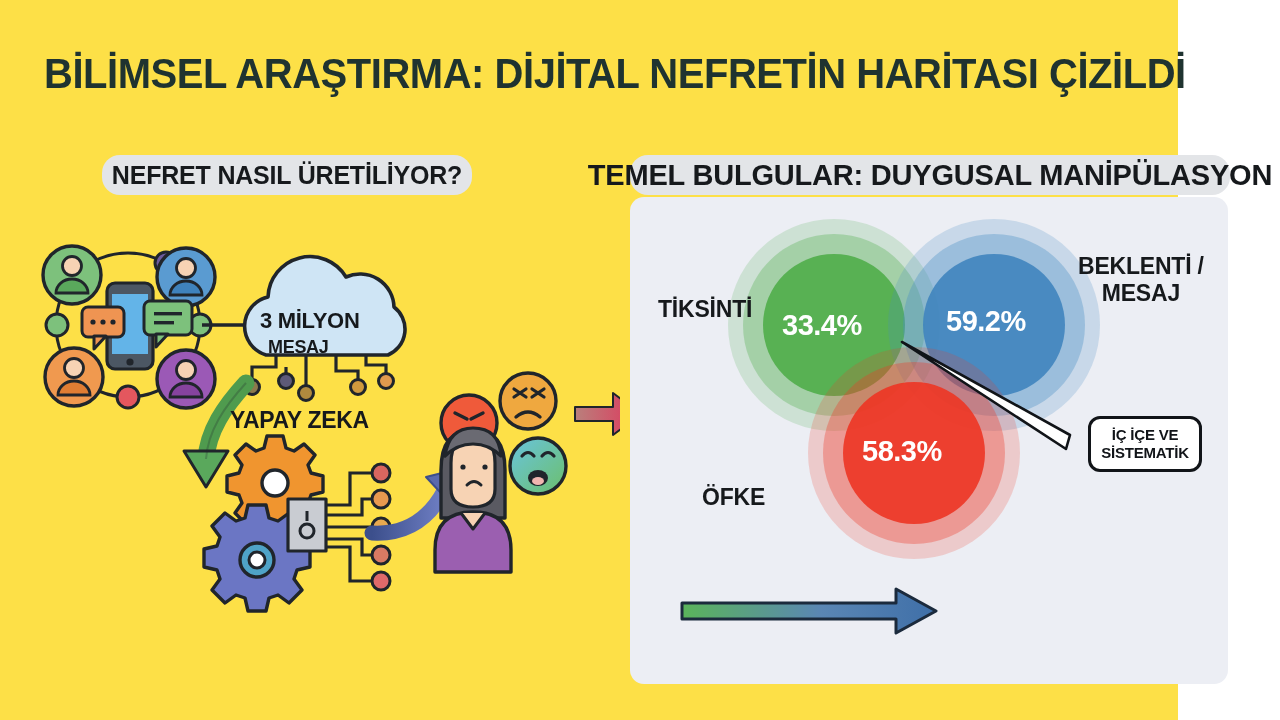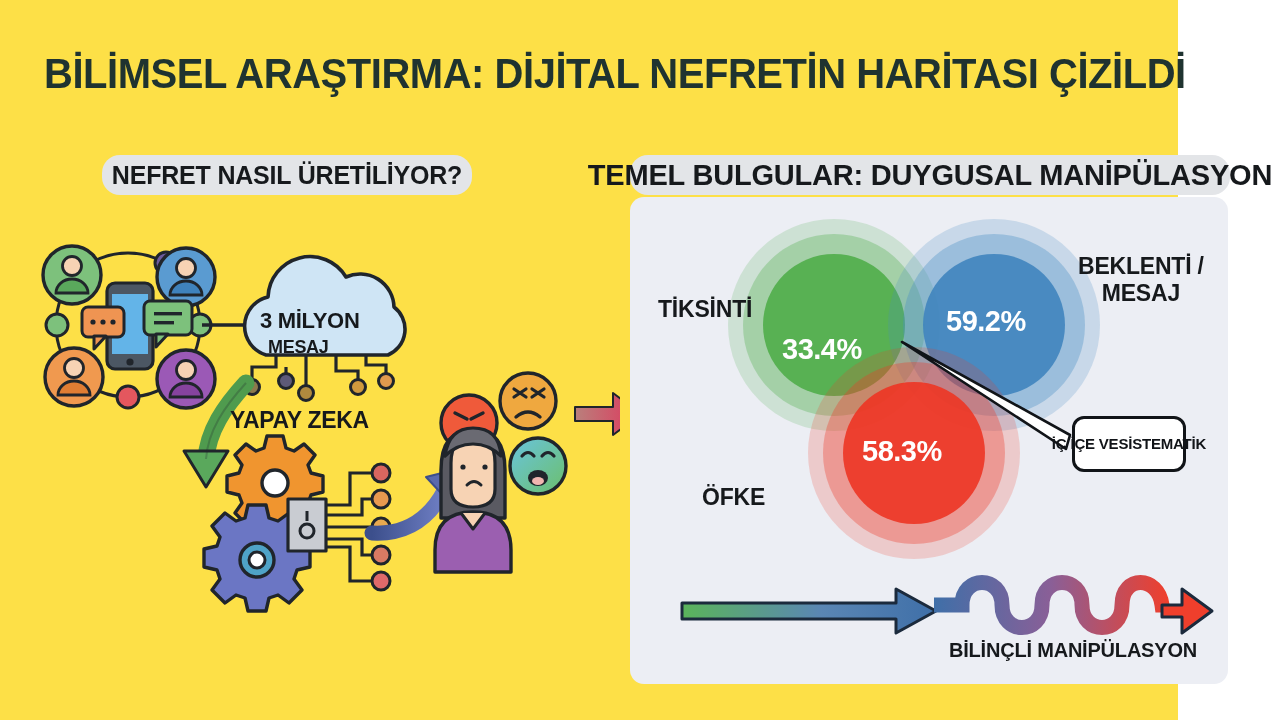--- a/index.html
+++ b/index.html
@@ -101,49 +101,49 @@
   .r-i { left: 213px; top: 185px; width: 142px; height: 142px; background: rgba(237,53,36,0.90); }
 
   .pct {
     position: absolute;
     color: #ffffff;
     font-size: 29px;
     font-weight: 700;
     letter-spacing: -0.5px;
     white-space: nowrap;
   }
-  .pct-green { left: 152px; top: 112px; margin-top: 24px; }
+  .pct-green { left: 152px; top: 112px; }
   .pct-blue  { left: 316px; top: 108px; }
   .pct-red   { left: 232px; top: 238px; }
 
   .venn-label {
     position: absolute;
     color: #16191c;
     font-size: 23px;
     font-weight: 700;
     line-height: 27px;
     letter-spacing: -0.2px;
     white-space: nowrap;
   }
   .lbl-tiksinti { left: 28px;  top: 79px; margin-top: 20px; }
   .lbl-beklenti { left: 448px; top: 56px; text-align: center; }
   .lbl-ofke     { left: 72px;  top: 287px; }
 
   
   .callout {
     position: absolute;
-    left: 442px;
+    left: 458px;
     top: 219px;
     width: 114px;
     height: 56px;
     background: #ffffff;
     border: 3px solid #111418;
     border-radius: 12px;
     display: flex;
-    flex-direction: row;
+    flex-direction: column;
     align-items: center;
     justify-content: center;
     color: #111418;
     font-size: 15px;
     font-weight: 700;
     line-height: 18px;
     letter-spacing: -0.2px;
     white-space: nowrap;
     z-index: 6;
   }
@@ -427,37 +427,15 @@
           <linearGradient id="gradStraight" x1="0" y1="0" x2="1" y2="0">
             <stop offset="0%" stop-color="#5ab45a"></stop>
             <stop offset="55%" stop-color="#5a86b4"></stop>
             <stop offset="100%" stop-color="#3f6fa8"></stop>
           </linearGradient>
         </defs>
         <path d="M4 18 L218 18 L218 4 L258 26 L218 48 L218 34 L4 34 Z" fill="url(#gradStraight)" stroke="#1b2a3c" stroke-width="3" stroke-linejoin="round"></path>
       </svg>
     </div>
 
-    <div class="arrow-block ab-right">
-      <svg width="286" height="74" viewBox="0 0 286 74">
-        <defs>
-          <linearGradient id="gradWavy" x1="0" y1="0" x2="1" y2="0">
-            <stop offset="0%" stop-color="#3f6fa8"></stop>
-            <stop offset="50%" stop-color="#8a5f97"></stop>
-            <stop offset="100%" stop-color="#ef3f2c"></stop>
-          </linearGradient>
-        </defs>
-        <path d="M4 40
-                 L32 40
-                 C32 10, 72 10, 72 40
-                 C72 70, 112 70, 112 40
-                 C112 10, 152 10, 152 40
-                 C152 70, 192 70, 192 40
-                 C192 10, 228 10, 232 40
-                 L238 40" fill="none" stroke="url(#gradWavy)" stroke-width="15" stroke-linecap="butt"></path>
-        <path d="M4 40 L32 40 C32 10, 72 10, 72 40 C72 70, 112 70, 112 40 C112 10, 152 10, 152 40 C152 70, 192 70, 192 40 C192 10, 228 10, 232 40 L238 40" fill="none" stroke="#1b2a3c" stroke-width="21" stroke-linecap="butt" opacity="0"></path>
-        <path d="M232 40 L252 40 L252 24 L282 46 L252 68 L252 52 L232 52 Z" fill="#ef3f2c" stroke="#1b2a3c" stroke-width="3" stroke-linejoin="round"></path>
-      </svg>
-      <div class="arrow-caption cap-right">BİLİNÇLİ MANİPÜLASYON</div>
-    </div>
 
   </div>
 </div>
 
 </body></html>

